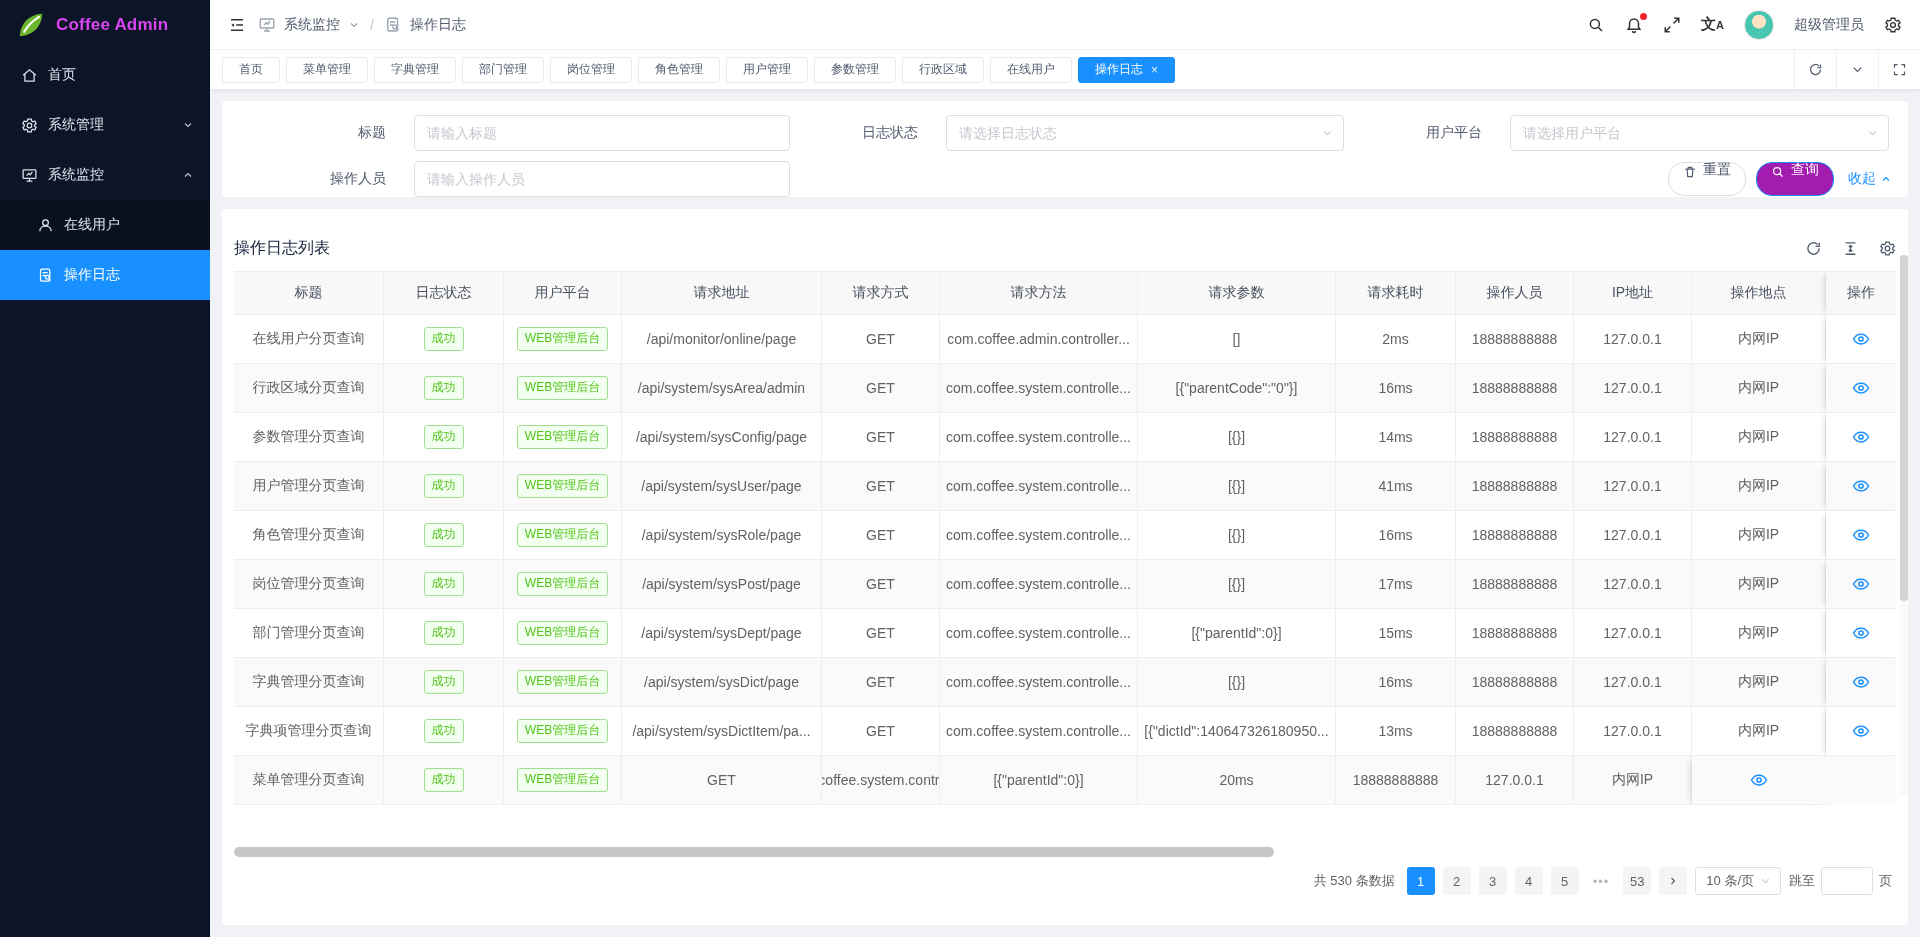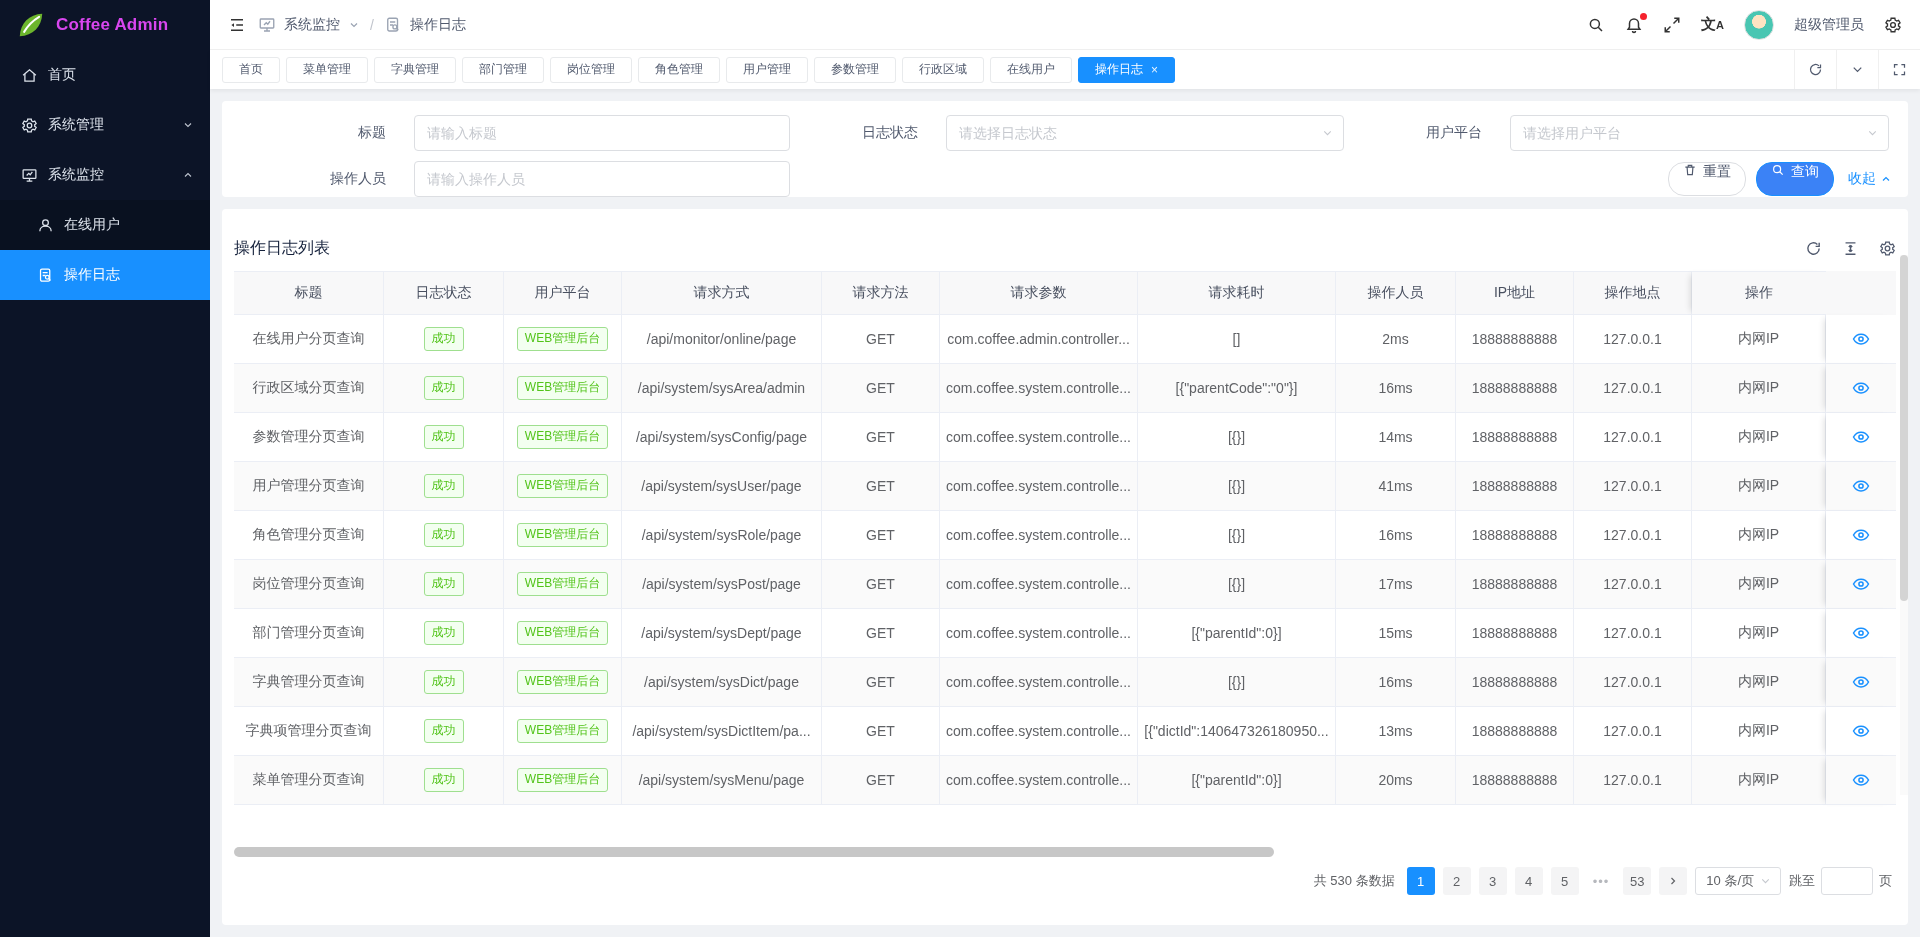--- a/index.html
+++ b/index.html
@@ -55,23 +55,23 @@
   .f-item { display:flex; align-items:center; }
   .f-label { text-align:right; padding-right:12px; font-size:14px; color:#515a6e; flex-shrink:0; }
   .w160 { width:160px; } .w140 { width:140px; } .w150 { width:150px; }
   .f-ctrl { position:relative; flex:1;padding-left:16px; }
   .f-input { width:100%; height:36px; border:1px solid #dcdee2; border-radius:4px; padding:0 12px; font-size:14px; color:#515a6e; outline:none; background:#fff; }
   .f-input::placeholder { color:#c5c8ce; }
   .sel-chev { position:absolute; right:10px; top:50%; transform:translateY(-50%); color:#c5c8ce; pointer-events:none; }
   .sel-chev svg { width:13px; height:13px; }
   .f-item.first { width:552px; }
   .btns { margin-left:auto; display:flex; align-items:center; gap:10px; }
-  .btn { height:34px; display:inline-flex; align-items:flex-start; gap:6px; padding:0 14px; border-radius:16px; font-size:14px; cursor:pointer; border:1px solid #dcdee2; background:#fff; color:#515a6e; }
+  .btn { height:34px; display:inline-flex; align-items:flex-end; gap:6px; padding:16px 14px; border-radius:16px; font-size:14px; cursor:pointer; border:1px solid #dcdee2; background:#fff; color:#515a6e; }
   .btn svg { width:14px; height:14px; }
-  .btn.primary { background:#3b82f6; border-color:#1890ff; color:#fff; }
+  .btn.primary { background:#a21caf; border-color:#1890ff; color:#fff; }
   .link-collapse { color:#1890ff; font-size:14px; display:inline-flex; align-items:center; gap:4px; cursor:pointer; margin-left:4px; }
   .link-collapse svg { width:12px; height:12px; }
 
   
   .table-card { flex:1; background:#fff; border-radius:4px; margin-top:12px; padding:16px 12px; display:flex; flex-direction:column; position:relative; overflow:hidden; }
   .card-head { height:46px; display:flex; align-items:center; flex-shrink:0; }
   .card-title { font-size:16px; color:#17233d; }
   .card-tools { margin-left:auto; display:flex; align-items:center; gap:20px; color:#515a6e; }
   .card-tools .icn svg { width:17px; height:17px; }
 
@@ -395,20 +395,21 @@
                 </svg>
               </span>
           </div>
         </div>
 
         <div class="tbl t-head">
           <div class="t-row" id="thead">
               <div class="t-cell">标题</div>
               <div class="t-cell">日志状态</div>
               <div class="t-cell">用户平台</div>
+              <div class="t-cell">请求地址</div>
               <div class="t-cell">请求方式</div>
               <div class="t-cell">请求方法</div>
               <div class="t-cell">请求参数</div>
               <div class="t-cell">请求耗时</div>
               <div class="t-cell">操作人员</div>
               <div class="t-cell">IP地址</div>
               <div class="t-cell">操作地点</div>
               <div class="t-cell">操作</div>
             </div>
         </div>
@@ -639,21 +640,20 @@
               </div>
             </div>
             <div class="t-row">
               <div class="t-cell">菜单管理分页查询</div>
               <div class="t-cell">
                 <span class="badge">成功</span>
               </div>
               <div class="t-cell">
                 <span class="badge">WEB管理后台</span>
               </div>
-              <div class="t-cell">/api/system/sysMenu/page</div>
               <div class="t-cell">GET</div>
               <div class="t-cell">com.coffee.system.controlle...</div>
               <div class="t-cell">[{"parentId":0}]</div>
               <div class="t-cell">20ms</div>
               <div class="t-cell">18888888888</div>
               <div class="t-cell">127.0.0.1</div>
               <div class="t-cell">内网IP</div>
               <div class="t-cell">
                 <span class="icn eye-btn">
                   <svg viewBox="0 0 24 24" fill="none" stroke="currentColor" stroke-width="2">

